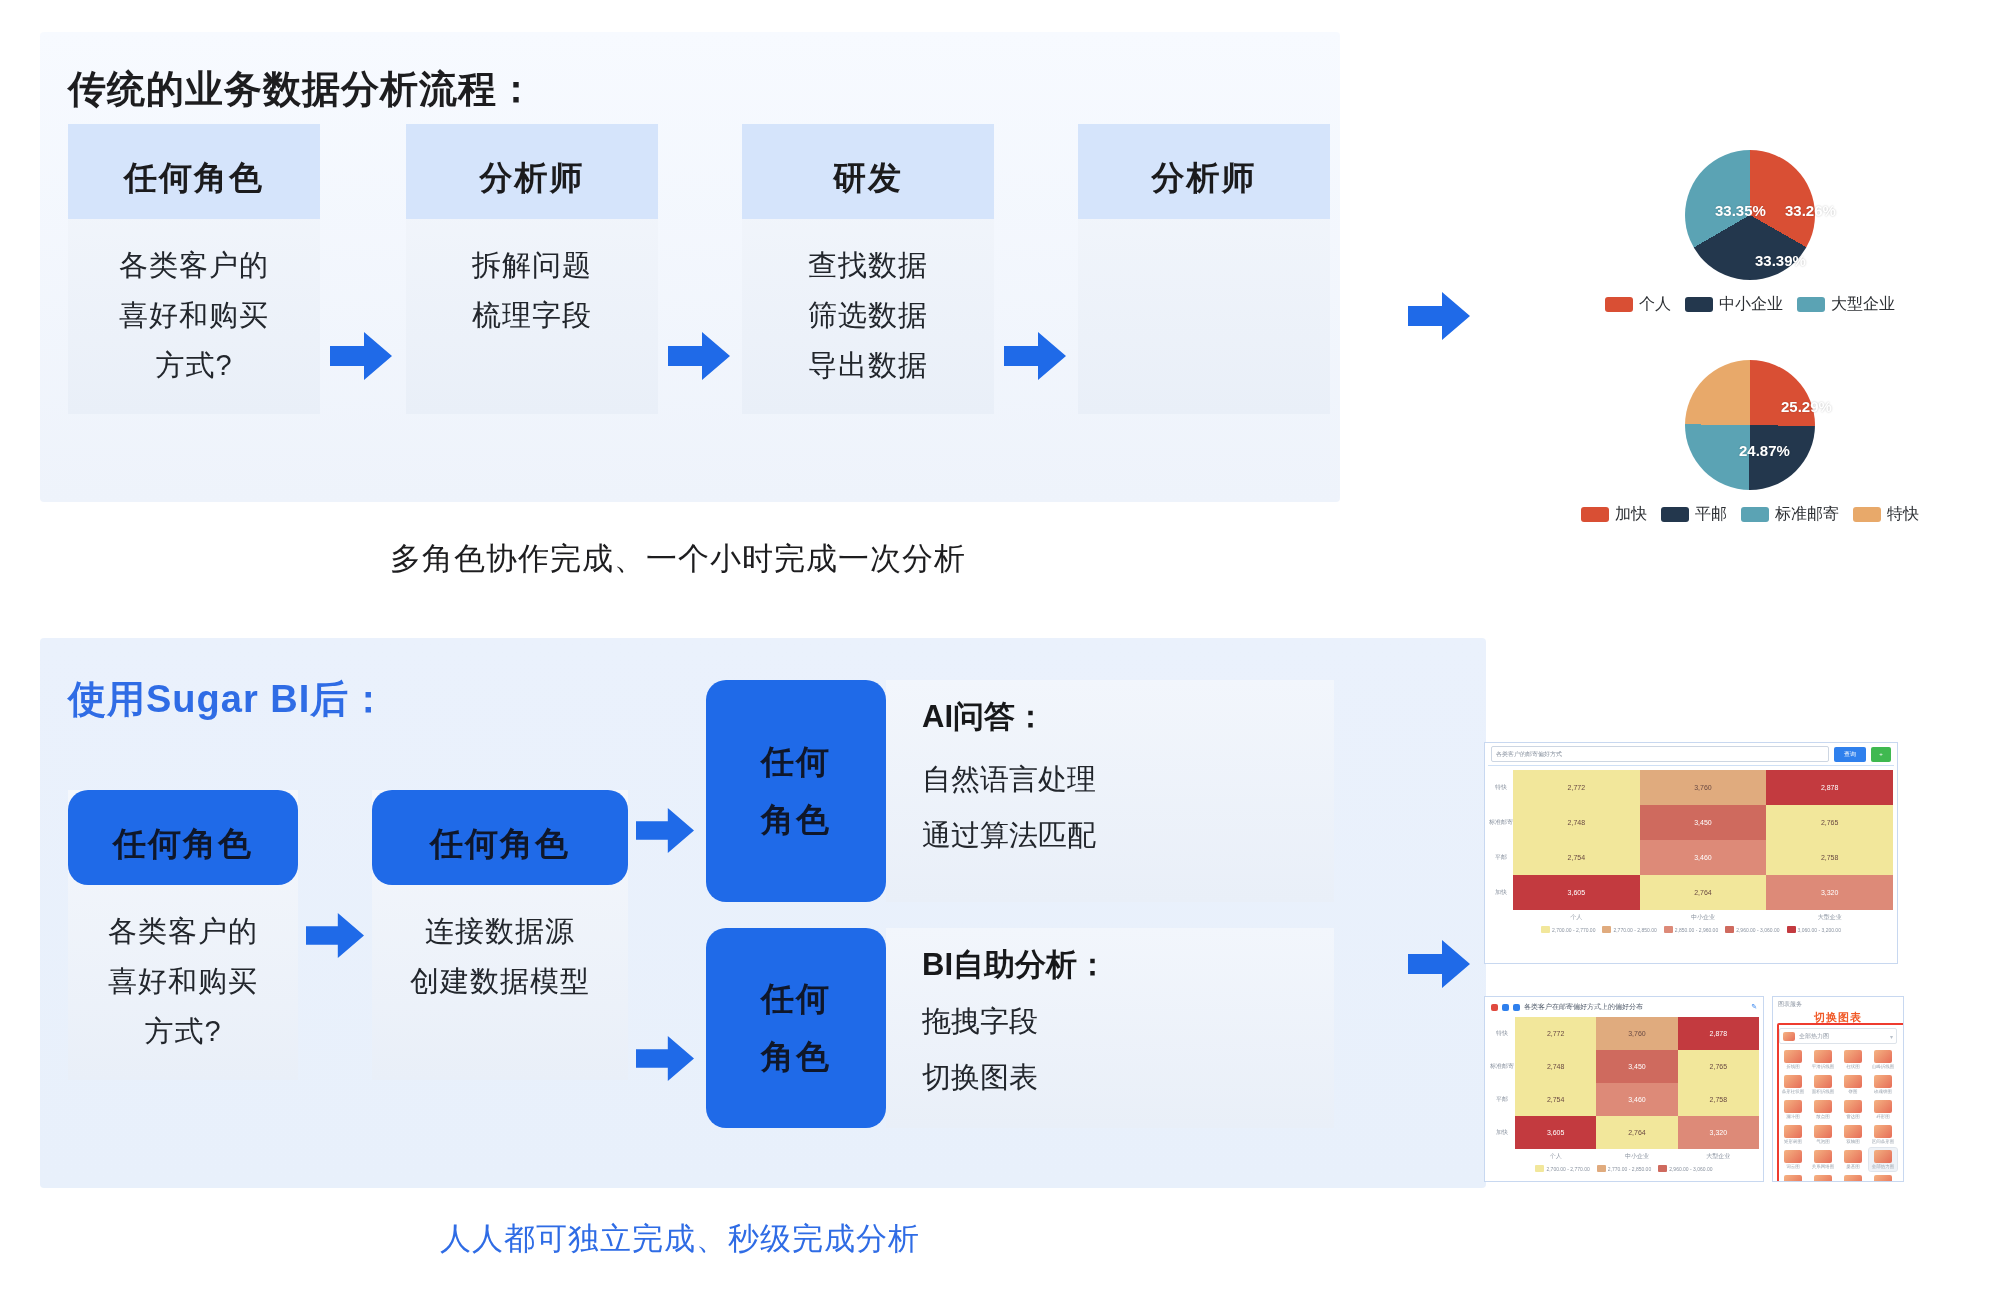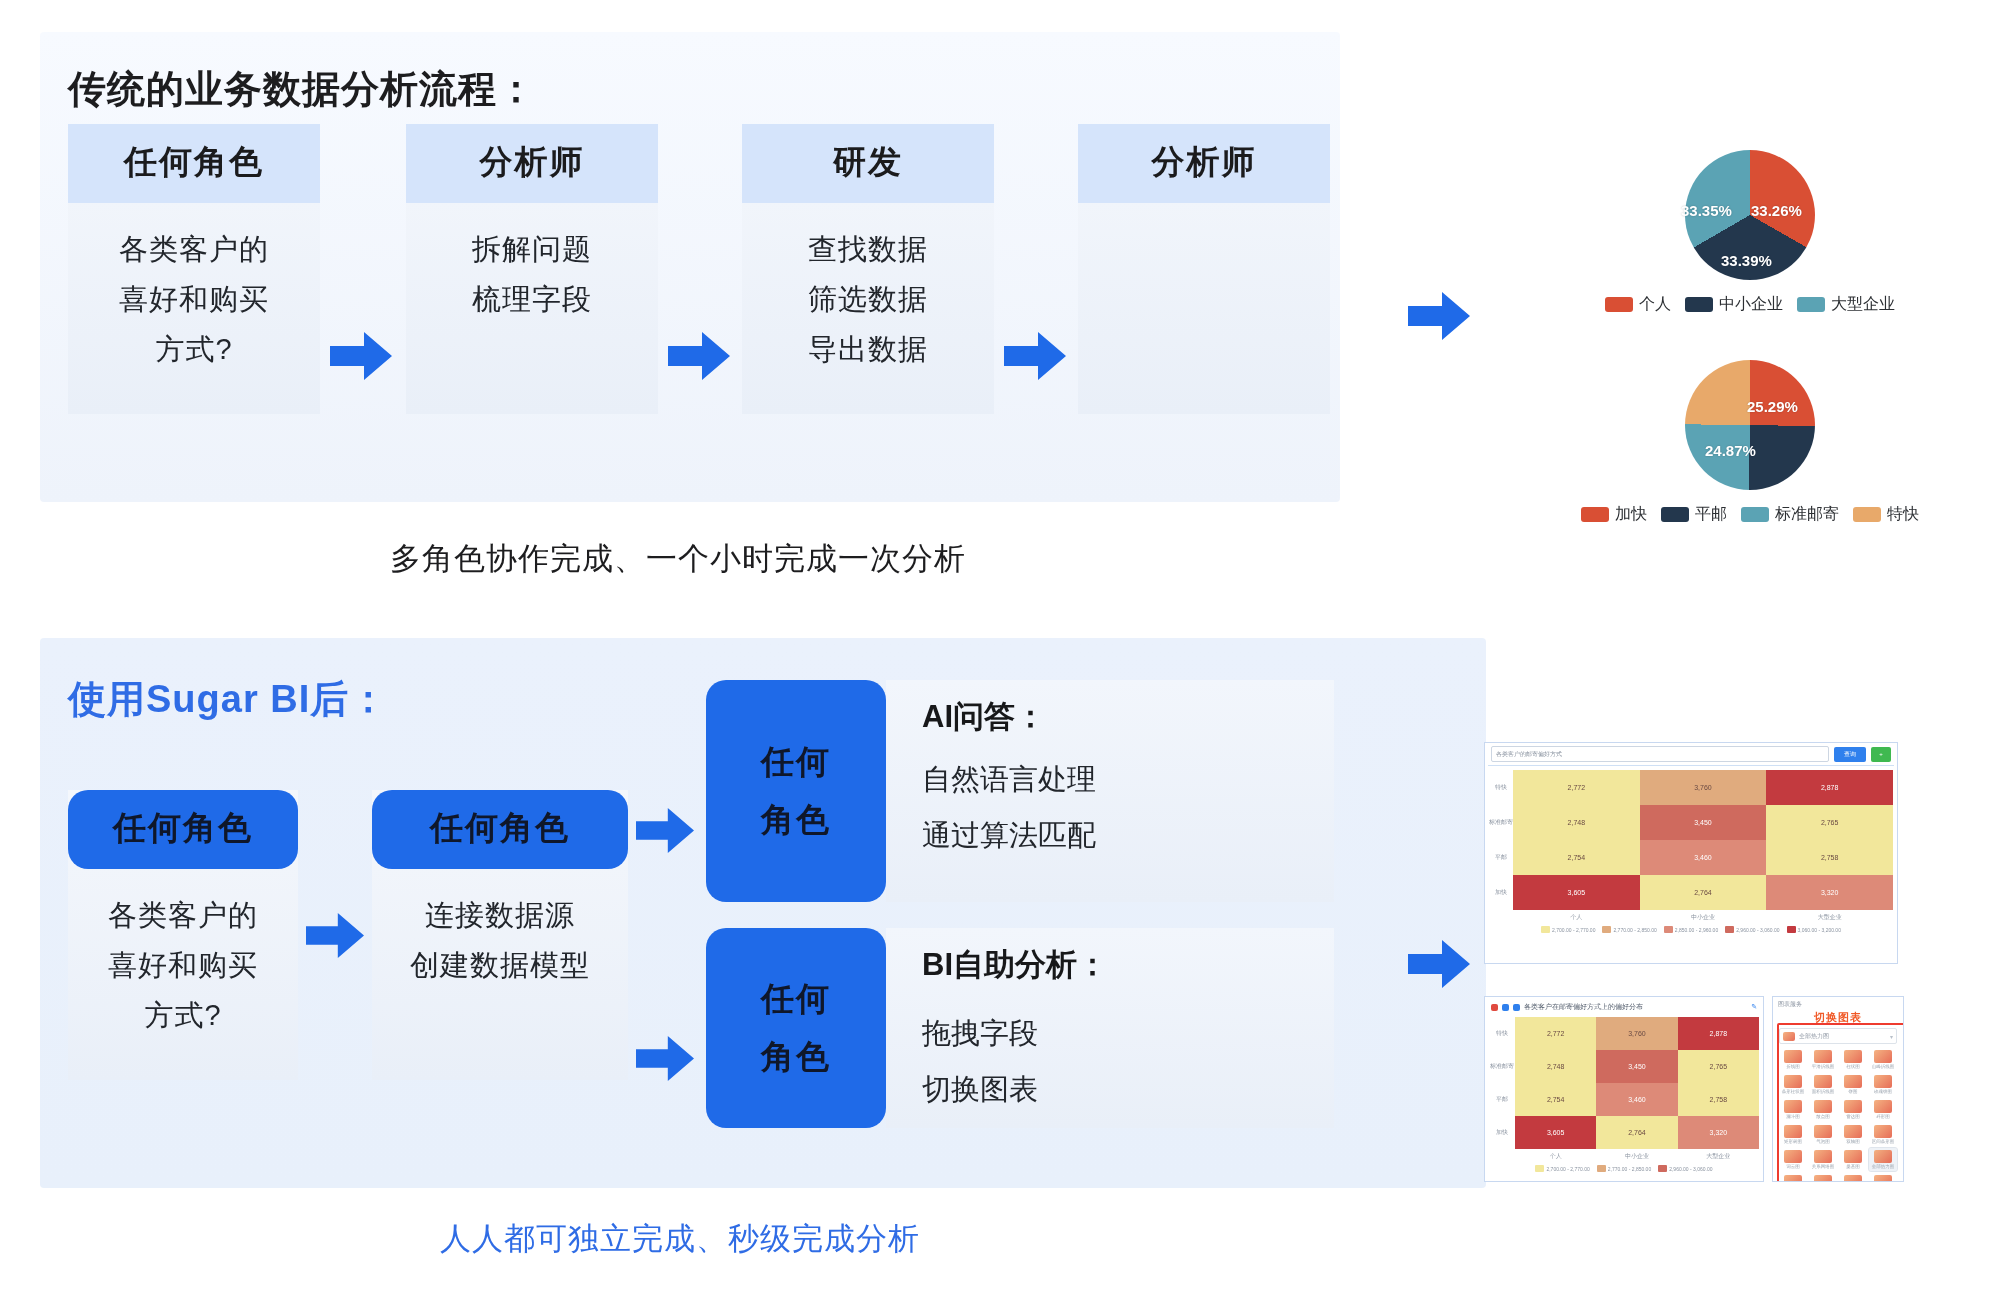--- a/index.html
+++ b/index.html
@@ -38,21 +38,21 @@
     position:absolute;
     background:linear-gradient(180deg,#f4f7fc 0%,#e9eff8 100%);
     display:flex;flex-direction:column;align-items:center;
   }
   .card-head{
     width:100%;
     box-sizing:border-box;
     text-align:center;
     font-size:33px;
     font-weight:700;
-    padding:16px 0 18px;
+    padding:32px 0 18px;
     letter-spacing:2px;
   }
   .card-head.light{background:#d5e4fb;color:#1b1b1d;}
   .card-head.solid{background:#1f6ae8;color:#0f172a;border-radius:20px;}
   .card-body{
     width:100%;
     box-sizing:border-box;
     padding:22px 10px 18px;
     text-align:center;
     font-size:29px;
@@ -77,21 +77,21 @@
   #caption-sugar{left:440px;top:1218px;color:#2f6ce5;}
 
   
   .pie-block{position:absolute;}
   .pie{
     position:relative;border-radius:50%;
     width:130px;height:130px;margin:0 auto;
   }
   .pie-label{
     position:absolute;color:#fff;font-size:15px;font-weight:700;
-    text-shadow:0 0 2px rgba(0,0,0,.25);white-space:nowrap;
+    text-shadow:0 0 2px rgba(0,0,0,.25);white-space:nowrap;margin-left:34px;
   }
   .legend{
     display:flex;justify-content:center;align-items:center;
     gap:14px;margin-top:14px;
   }
   .legend-item{display:flex;align-items:center;gap:6px;}
   .legend-swatch{width:28px;height:15px;border-radius:3px;display:block;}
   .legend-text{font-size:16px;color:#2c2f33;white-space:nowrap;}
 
   
@@ -349,21 +349,21 @@
 
     <div style="position:absolute;left:666px;top:290px;width:628px;height:200px;display:flex;">
       <div class="card-head solid" style="width:180px;height:100%;display:flex;flex-direction:column;
                   align-items:center;justify-content:center;padding:0;
                   font-size:33px;line-height:1.75;">
         <span>任何</span>
         <span>角色</span>
       </div>
       <div style="flex:1;background:linear-gradient(180deg,#f2f6fc 0%,#e9eff8 100%);
                   padding:16px 0 16px 36px;box-sizing:border-box;">
-        <div style="font-size:31px;font-weight:700;color:#17181a;margin-bottom:20px;white-space:nowrap;">BI自助分析：</div>
+        <div style="font-size:31px;font-weight:700;color:#17181a;margin-bottom:8px;white-space:nowrap;">BI自助分析：</div>
         <div style="font-size:29px;line-height:1.92;color:#22262c;white-space:nowrap;">
           <div>拖拽字段</div>
           <div>切换图表</div>
         </div>
       </div>
     </div>
   </div>
 
   <div class="caption" id="caption-sugar">人人都可独立完成、秒级完成分析</div>
 

